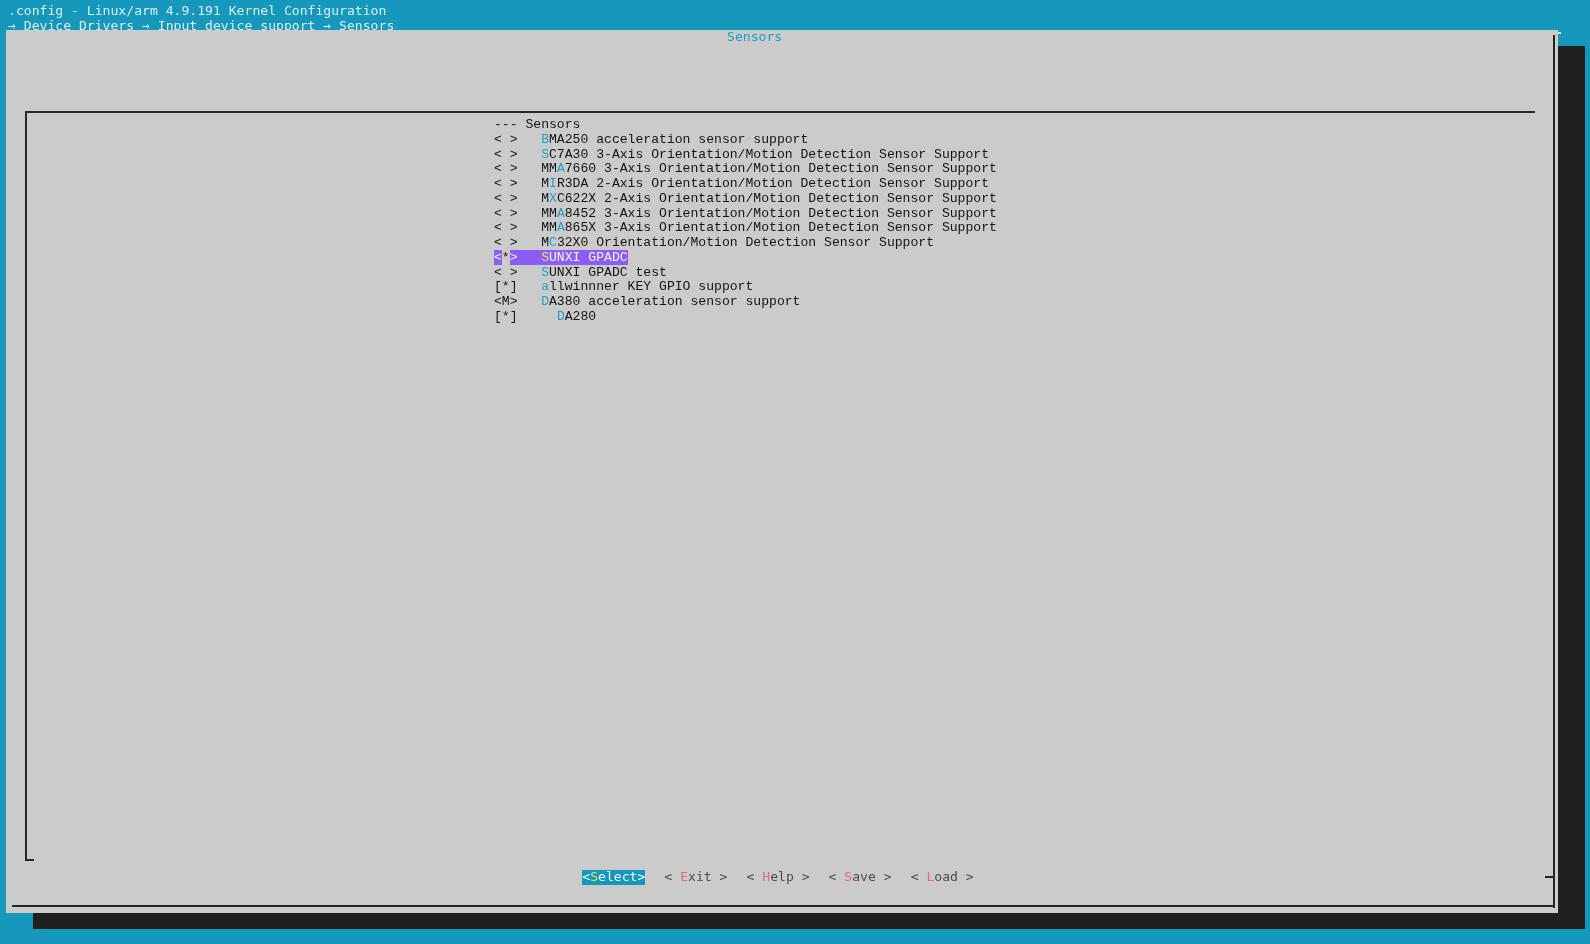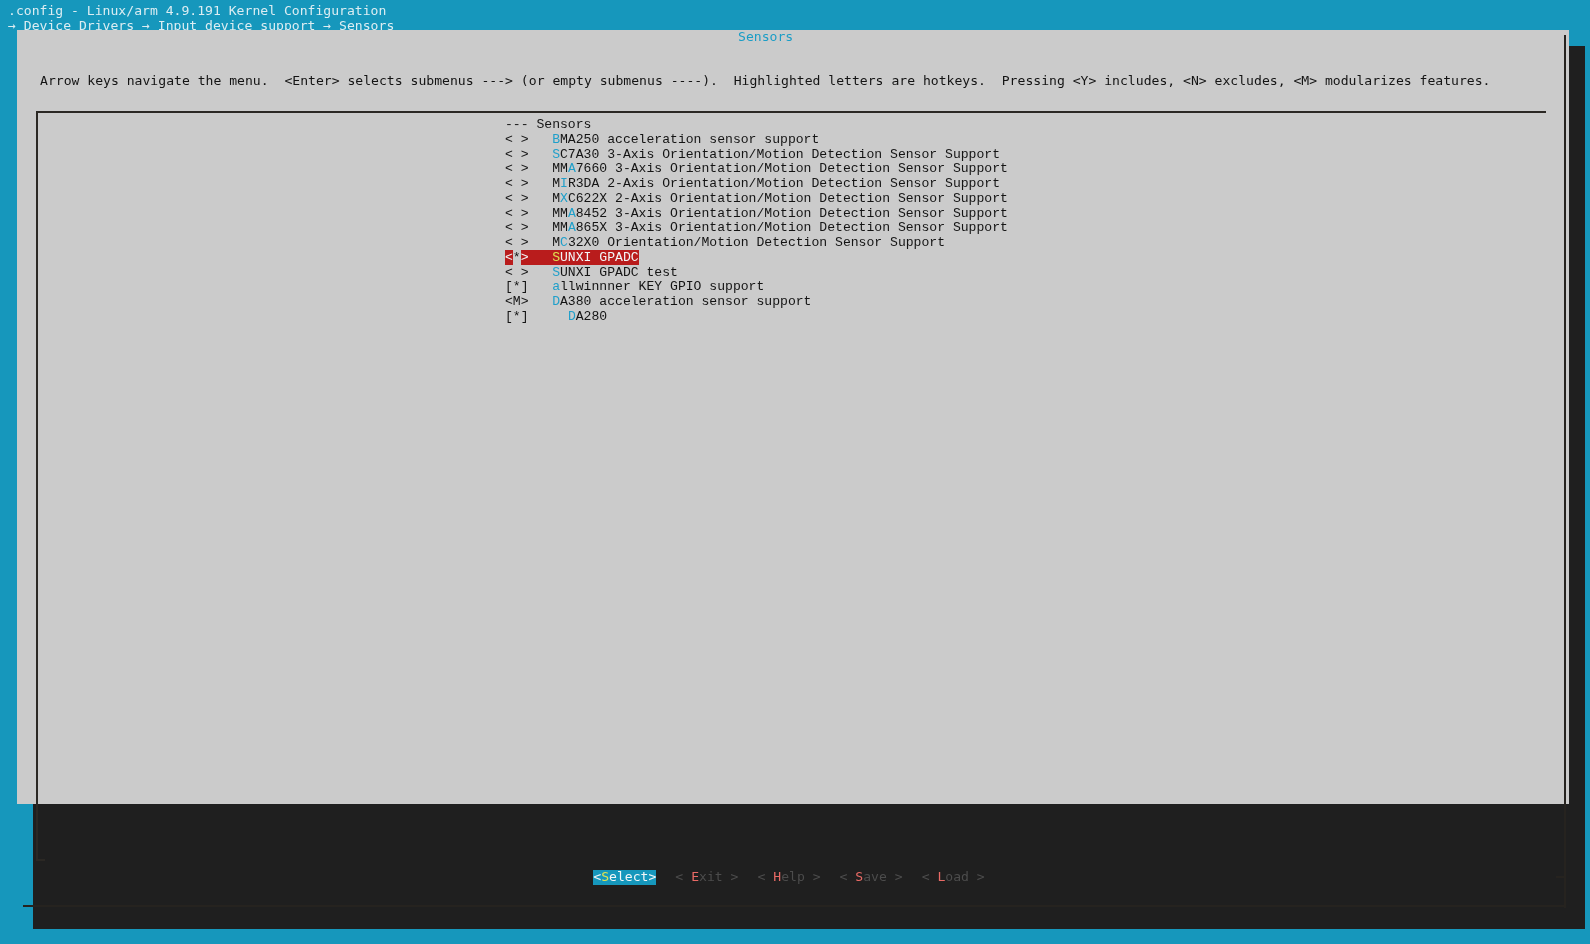--- a/index.html
+++ b/index.html
@@ -9,37 +9,37 @@
     font-family:"DejaVu Sans Mono",monospace;
     font-size:13.1px;line-height:14.75px;
   }
   
   #topbar{position:absolute;left:0;top:4px;width:1590px;color:#dcedf2;}
   #topbar .tline{padding-left:8px;height:14.75px;white-space:pre;}
   #crumbrow{display:flex;align-items:flex-end;width:1553px;}
   #crumbrule{flex:1;height:2px;background:#d4e9ef;margin-left:9px;margin-top:1px;}
   
   #shadow{position:absolute;left:33px;top:46px;width:1552px;height:883px;background:#1f1f1f;}
-  #dialog{position:absolute;left:17px;top:30px;width:1552px;height:774px;background:#cbcbcb;color:#141414;}
+  #dialog{position:absolute;left:6px;top:30px;width:1552px;height:883px;background:#cbcbcb;color:#141414;}
   #dlg-title{position:absolute;left:721px;top:0;color:#1b9dc6;white-space:pre;}
   #instructions{position:absolute;left:23px;top:14px;white-space:pre;}
   #instructions div{height:14.75px;}
   
   .dlg-vline{position:absolute;left:1547px;top:5px;width:2px;height:873px;background:#26231f;}
   .dlg-hline{position:absolute;left:6px;top:875px;width:1543px;height:2px;background:#26231f;}
   .sep-tick{position:absolute;left:1539px;top:846px;width:10px;height:2px;background:#26231f;}
   
   #listbox{position:absolute;left:19px;top:81px;width:1508px;height:748px;
     border-top:2px solid #2b2824;border-left:2px solid #2b2824;}
   #listbox-stub{position:absolute;left:19px;top:829px;width:9px;height:2px;background:#2b2824;}
   
   #menu-list{position:absolute;left:488px;top:88px;white-space:pre;font-family:Liberation Mono, monospace;}
   .mrow{height:14.75px;white-space:pre;}
   .hot{color:#1f9fca;}
-  .hlbar{background:#b91c1c;color:#f3f7f8;}
+  .hlbar{background:#8b5cf6;color:#f3f7f8;}
   .hl-star{background:#cbcbcb;color:#141414;}
   .hl-hot{color:#dfe350;}
   
   #button-row{position:absolute;left:0;top:840px;width:1552px;height:15px;
     display:flex;justify-content:center;gap:19px;padding-right:8px;box-sizing:border-box;}
   .btn{white-space:pre;color:#4c4c4c;cursor:default;}
   .btn .bhot{color:#e96a65;}
   .btn.active{background:#1697bc;color:#f3f7f8;}
   .btn.active .bhot{color:#dfe350;}
 </style>
@@ -52,21 +52,20 @@
     <span>→ Device Drivers → Input device support → Sensors</span>
     <span id="crumbrule"></span>
   </div>
 </div>
 
 <div id="shadow"></div>
 
 <div id="dialog">
   <div id="dlg-title">Sensors</div>
   <div id="instructions">
-    <div>Arrow keys navigate the menu.  &lt;Enter&gt; selects submenus ---&gt; (or empty submenus ----).  Highlighted letters are hotkeys.  Pressing &lt;Y&gt; includes, &lt;N&gt; excludes, &lt;M&gt; modularizes features.</div>
   </div>
 
   <div id="listbox"></div>
   <div id="listbox-stub"></div>
 
   <div id="menu-list"><div class="mrow"><span>---</span><span> Sensors</span><span class="hot"></span><span></span></div><div class="mrow"><span>&lt; &gt;</span><span>   </span><span class="hot">B</span><span>MA250 acceleration sensor support</span></div><div class="mrow"><span>&lt; &gt;</span><span>   </span><span class="hot">S</span><span>C7A30 3-Axis Orientation/Motion Detection Sensor Support</span></div><div class="mrow"><span>&lt; &gt;</span><span>   MM</span><span class="hot">A</span><span>7660 3-Axis Orientation/Motion Detection Sensor Support</span></div><div class="mrow"><span>&lt; &gt;</span><span>   M</span><span class="hot">I</span><span>R3DA 2-Axis Orientation/Motion Detection Sensor Support</span></div><div class="mrow"><span>&lt; &gt;</span><span>   M</span><span class="hot">X</span><span>C622X 2-Axis Orientation/Motion Detection Sensor Support</span></div><div class="mrow"><span>&lt; &gt;</span><span>   MM</span><span class="hot">A</span><span>8452 3-Axis Orientation/Motion Detection Sensor Support</span></div><div class="mrow"><span>&lt; &gt;</span><span>   MM</span><span class="hot">A</span><span>865X 3-Axis Orientation/Motion Detection Sensor Support</span></div><div class="mrow"><span>&lt; &gt;</span><span>   M</span><span class="hot">C</span><span>32X0 Orientation/Motion Detection Sensor Support</span></div><div class="mrow"><span class="hlbar"><span>&lt;</span><span class="hl-star">*</span><span>&gt;</span><span>   </span><span class="hl-hot">S</span><span>UNXI GPADC</span></span></div><div class="mrow"><span>&lt; &gt;</span><span>   </span><span class="hot">S</span><span>UNXI GPADC test</span></div><div class="mrow"><span>[*]</span><span>   </span><span class="hot">a</span><span>llwinnner KEY GPIO support</span></div><div class="mrow"><span>&lt;M&gt;</span><span>   </span><span class="hot">D</span><span>A380 acceleration sensor support</span></div><div class="mrow"><span>[*]</span><span>     </span><span class="hot">D</span><span>A280</span></div></div>
 
   <div class="sep-tick"></div>
   <div class="dlg-vline"></div>
   <div class="dlg-hline"></div>

